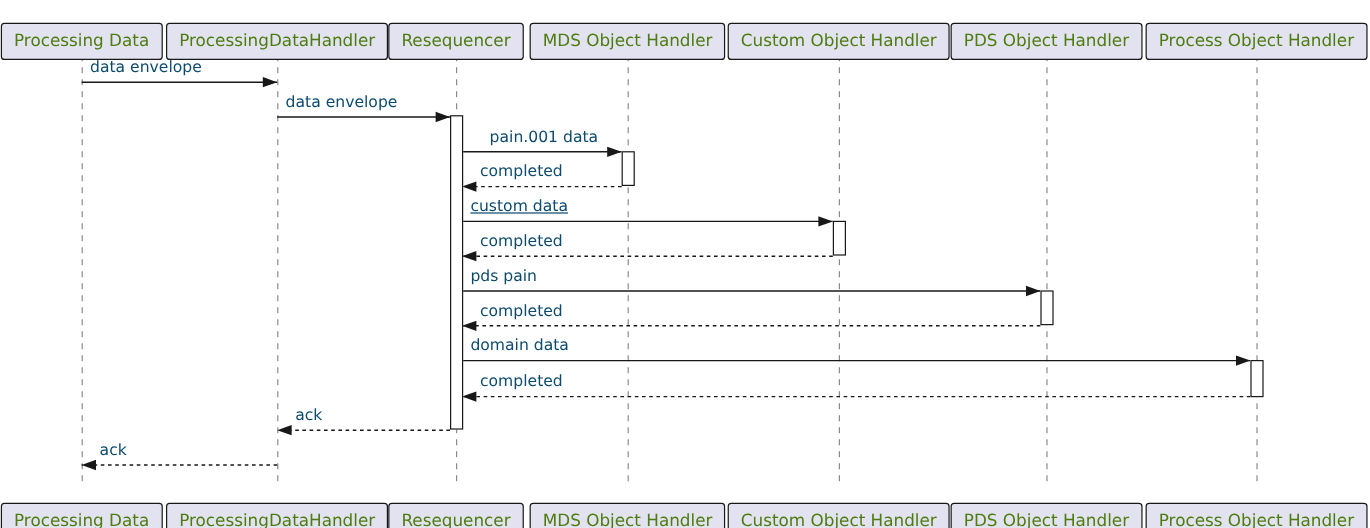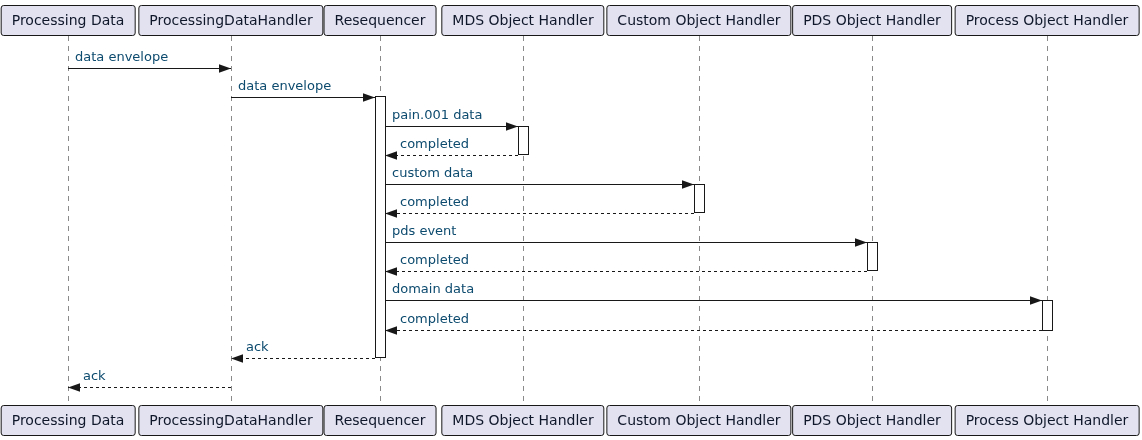--- a/index.html
+++ b/index.html
@@ -13,23 +13,24 @@
   .canvas svg{position:absolute;left:0;top:0;}
   .pbox{
     position:absolute;
     transform:translateX(-50%);
     background:#E2E2F0;
     border:1.5px solid #181818;
     border-radius:3px;
     padding:5px 10px;
     font-size:14px;
     line-height:19px;
-    color:#0f172a;
+    color:#4d7c0f;
     white-space:nowrap;
     z-index:3;
+    margin-top:14px;
   }
   .act{
     position:absolute;
     background:#ffffff;
     border:1.5px solid #181818;
     box-sizing:border-box;
     z-index:2;
   }
   .mlabel{
     position:absolute;
@@ -92,23 +93,23 @@
     <div class="pbox" style="left: 872px; top: 405px;">PDS Object Handler</div>
     <div class="pbox" style="left: 1047px; top: 5px;">Process Object Handler</div>
     <div class="pbox" style="left: 1047px; top: 405px;">Process Object Handler</div>
     <div class="act" style="left: 375px; top: 96px; width: 11px; height: 262px;"></div>
     <div class="act" style="left: 518px; top: 126px; width: 11px; height: 29px;"></div>
     <div class="act" style="left: 694px; top: 184px; width: 11px; height: 29px;"></div>
     <div class="act" style="left: 867px; top: 242px; width: 11px; height: 29px;"></div>
     <div class="act" style="left: 1042px; top: 300px; width: 11px; height: 31px;"></div>
     <div class="mlabel" style="left: 75px; top: 48px;">data envelope</div>
     <div class="mlabel" style="left: 238px; top: 77px;">data envelope</div>
-    <div class="mlabel" style="left: 392px; top: 106px;">pain.001 data</div>
+    <div class="mlabel" style="left: 408px; top: 106px;">pain.001 data</div>
     <div class="mlabel" style="left: 400px; top: 135px;">completed</div>
-    <div class="mlabel" style="left: 392px; top: 164px;">custom data</div>
+    <div class="mlabel" style="left: 392px; top: 164px; text-decoration: underline;">custom data</div>
     <div class="mlabel" style="left: 400px; top: 193px;">completed</div>
-    <div class="mlabel" style="left: 392px; top: 222px;">pds event</div>
+    <div class="mlabel" style="left: 392px; top: 222px;">pds pain</div>
     <div class="mlabel" style="left: 400px; top: 251px;">completed</div>
     <div class="mlabel" style="left: 392px; top: 280px;">domain data</div>
     <div class="mlabel" style="left: 400px; top: 310px;">completed</div>
     <div class="mlabel" style="left: 246px; top: 338px;">ack</div>
     <div class="mlabel" style="left: 83px; top: 367px;">ack</div>
   </div>
 
 </body></html>

